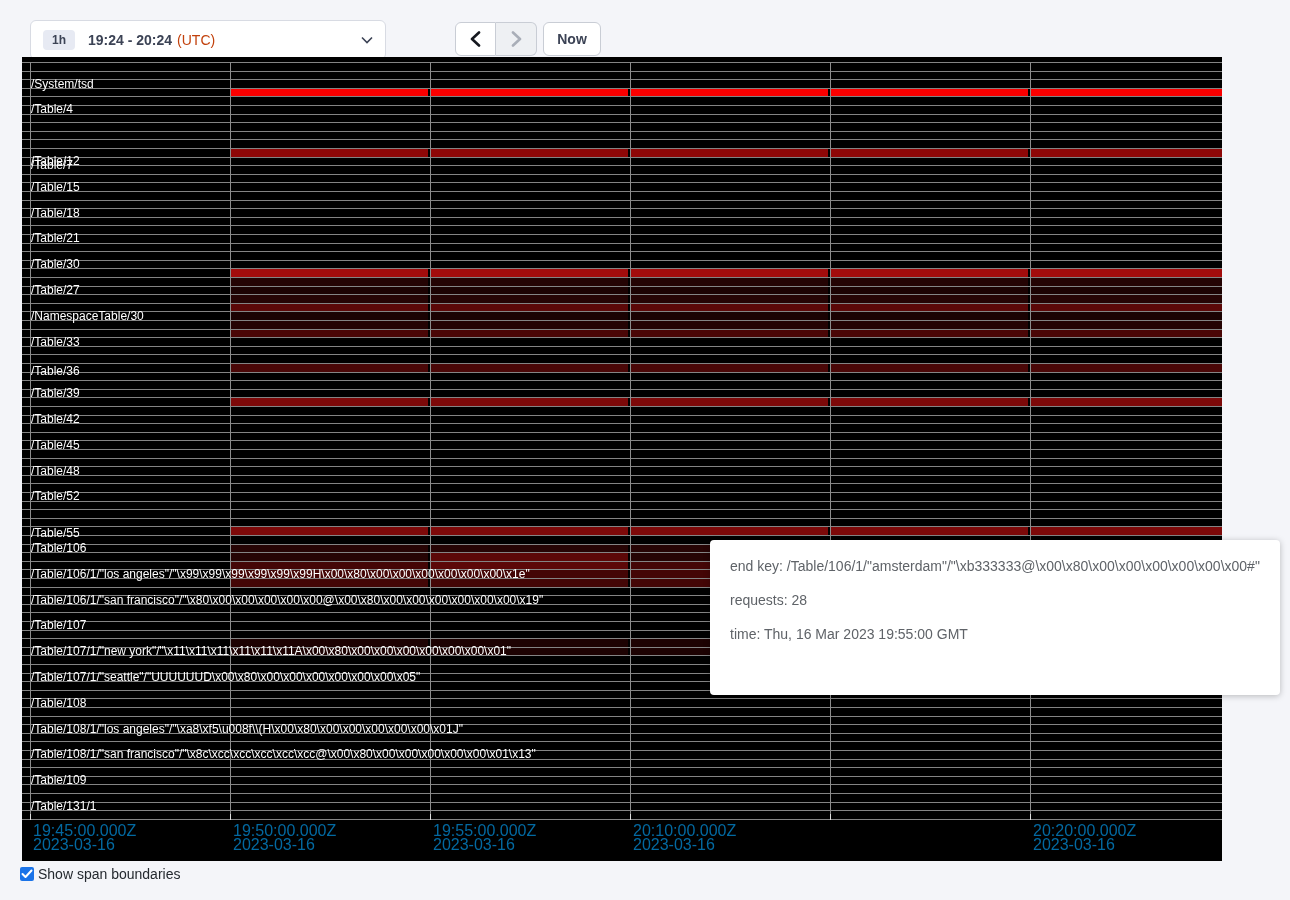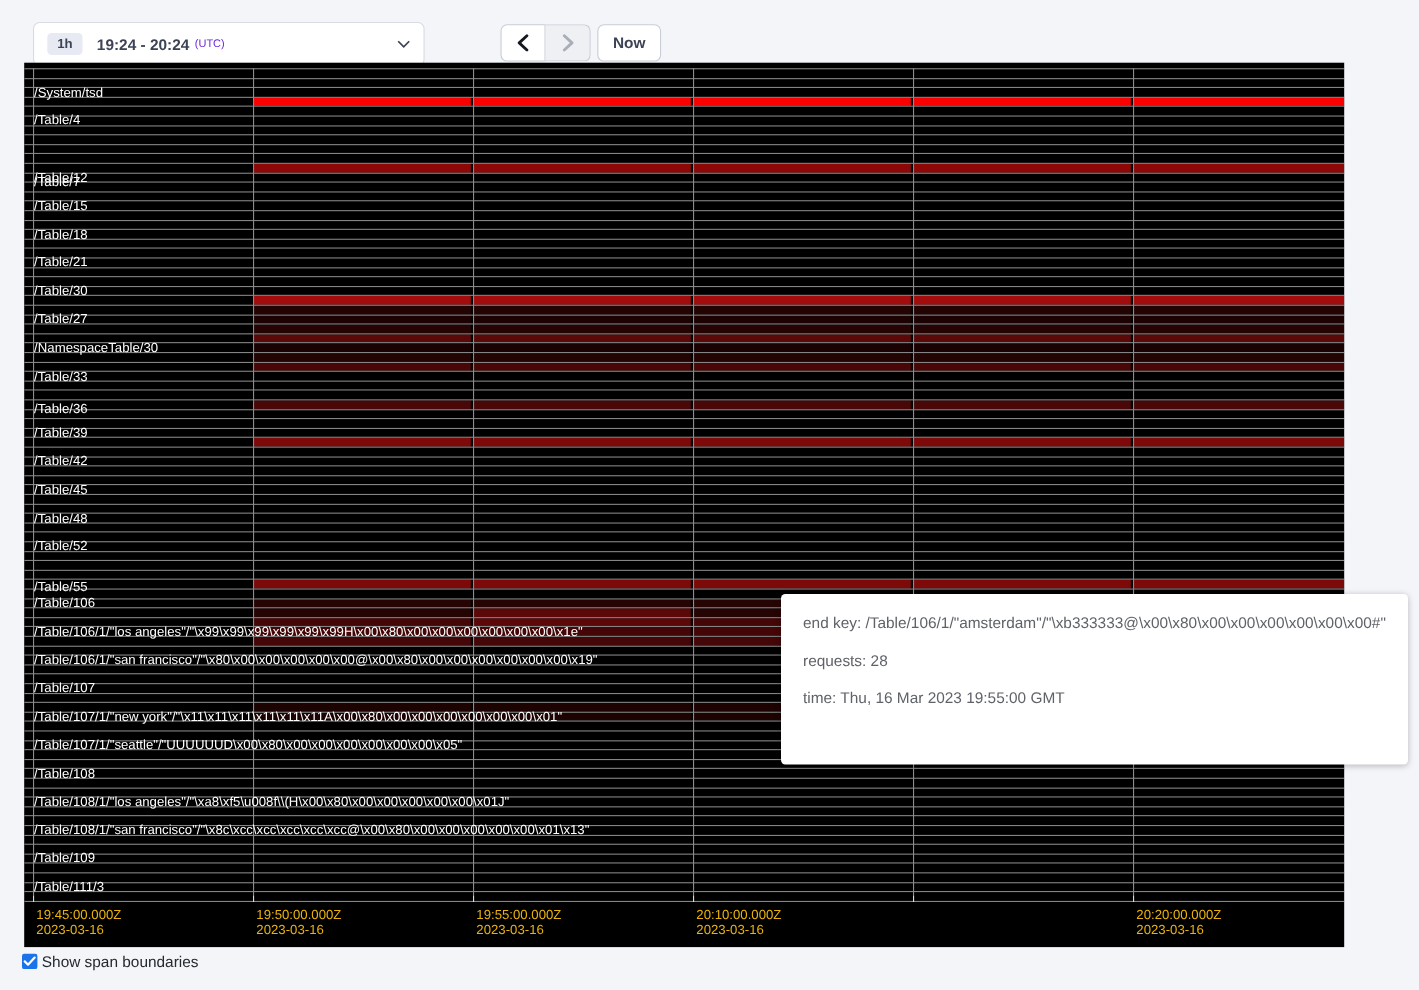--- a/index.html
+++ b/index.html
@@ -12,21 +12,21 @@
   .time-picker{
     position:absolute;left:30px;top:20px;width:356px;height:40px;
     background:#ffffff;border:1px solid #d8dbe3;border-radius:6px;
     display:flex;align-items:center;padding:0 12px;box-sizing:border-box;
   }
   .duration-badge{
     background:#e7eaf3;color:#3c4355;font-size:12px;font-weight:bold;
     border-radius:4px;padding:4px 9px;line-height:12px;
   }
   .range-text{margin-left:13px;font-size:14px;font-weight:bold;color:#3c4355;}
-  .tz-text{margin-left:5px;font-size:10px;color:#6d28d9;font-weight:400;}
+  .tz-text{margin-left:5px;font-size:14px;color:#c2410c;font-weight:400;}
   .picker-spacer{flex:1;}
   .chev-down{width:12px;height:8px;display:block;}
   .nav-group{
     position:absolute;left:455px;top:22px;height:34px;display:flex;
   }
   .nav-btn{
     width:41px;height:34px;box-sizing:border-box;background:#fff;
     border:1px solid #c9cdd5;display:flex;align-items:center;justify-content:center;
   }
   .nav-btn.prev{border-radius:6px 0 0 6px;}
@@ -44,21 +44,21 @@
   }
   .hline{position:absolute;left:0;width:1200px;height:1px;background:#848484;z-index:2;}
   .vline{position:absolute;width:1px;background:#8c8c8c;z-index:3;}
   .vtick{position:absolute;width:1px;background:#dddddd;z-index:3;}
   .band{position:absolute;z-index:1;}
   .key-label{
     position:absolute;left:9px;z-index:4;color:#ffffff;font-size:12px;
     line-height:14px;height:14px;white-space:pre;
   }
   .axis-label{
-    position:absolute;z-index:4;color:#eab308;font-size:12px;line-height:14px;white-space:pre;
+    position:absolute;z-index:4;color:#0369a1;font-size:16px;line-height:14px;white-space:pre;
   }
   
   .tooltip{
     position:absolute;left:710px;top:540px;width:570px;height:155px;box-sizing:border-box;
     background:#ffffff;border-radius:4px;box-shadow:0 1px 6px rgba(0,0,0,.25);
     padding:16px 20px;z-index:10;
     font-size:14px;color:#5f6368;
   }
   .tooltip p{margin:0 0 14px 0;line-height:20px;white-space:pre;}
   .tooltip p:last-child{margin-bottom:0;}
@@ -335,21 +335,21 @@
     <div class="key-label" style="top: 483.9px;">/Table/106</div>
     <div class="key-label" style="top: 509.7px;">/Table/106/1/"los angeles"/"\x99\x99\x99\x99\x99\x99H\x00\x80\x00\x00\x00\x00\x00\x00\x1e"</div>
     <div class="key-label" style="top: 535.5px;">/Table/106/1/"san francisco"/"\x80\x00\x00\x00\x00\x00@\x00\x80\x00\x00\x00\x00\x00\x00\x19"</div>
     <div class="key-label" style="top: 561.3px;">/Table/107</div>
     <div class="key-label" style="top: 587.1px;">/Table/107/1/"new york"/"\x11\x11\x11\x11\x11\x11A\x00\x80\x00\x00\x00\x00\x00\x00\x01"</div>
     <div class="key-label" style="top: 612.9px;">/Table/107/1/"seattle"/"UUUUUUD\x00\x80\x00\x00\x00\x00\x00\x00\x05"</div>
     <div class="key-label" style="top: 638.7px;">/Table/108</div>
     <div class="key-label" style="top: 664.5px;">/Table/108/1/"los angeles"/"\xa8\xf5\u008f\\(H\x00\x80\x00\x00\x00\x00\x00\x01J"</div>
     <div class="key-label" style="top: 690.3px;">/Table/108/1/"san francisco"/"\x8c\xcc\xcc\xcc\xcc\xcc@\x00\x80\x00\x00\x00\x00\x00\x01\x13"</div>
     <div class="key-label" style="top: 716.1px;">/Table/109</div>
-    <div class="key-label" style="top: 741.9px;">/Table/111/3</div>
+    <div class="key-label" style="top: 741.9px;">/Table/131/1</div>
   </div>
 
 <div class="tooltip">
   <p>end key: /Table/106/1/"amsterdam"/"\xb333333@\x00\x80\x00\x00\x00\x00\x00\x00#"</p>
   <p>requests: 28</p>
   <p>time: Thu, 16 Mar 2023 19:55:00 GMT</p>
 </div>
 
 <div class="footer-row">
   <div class="checkbox">

